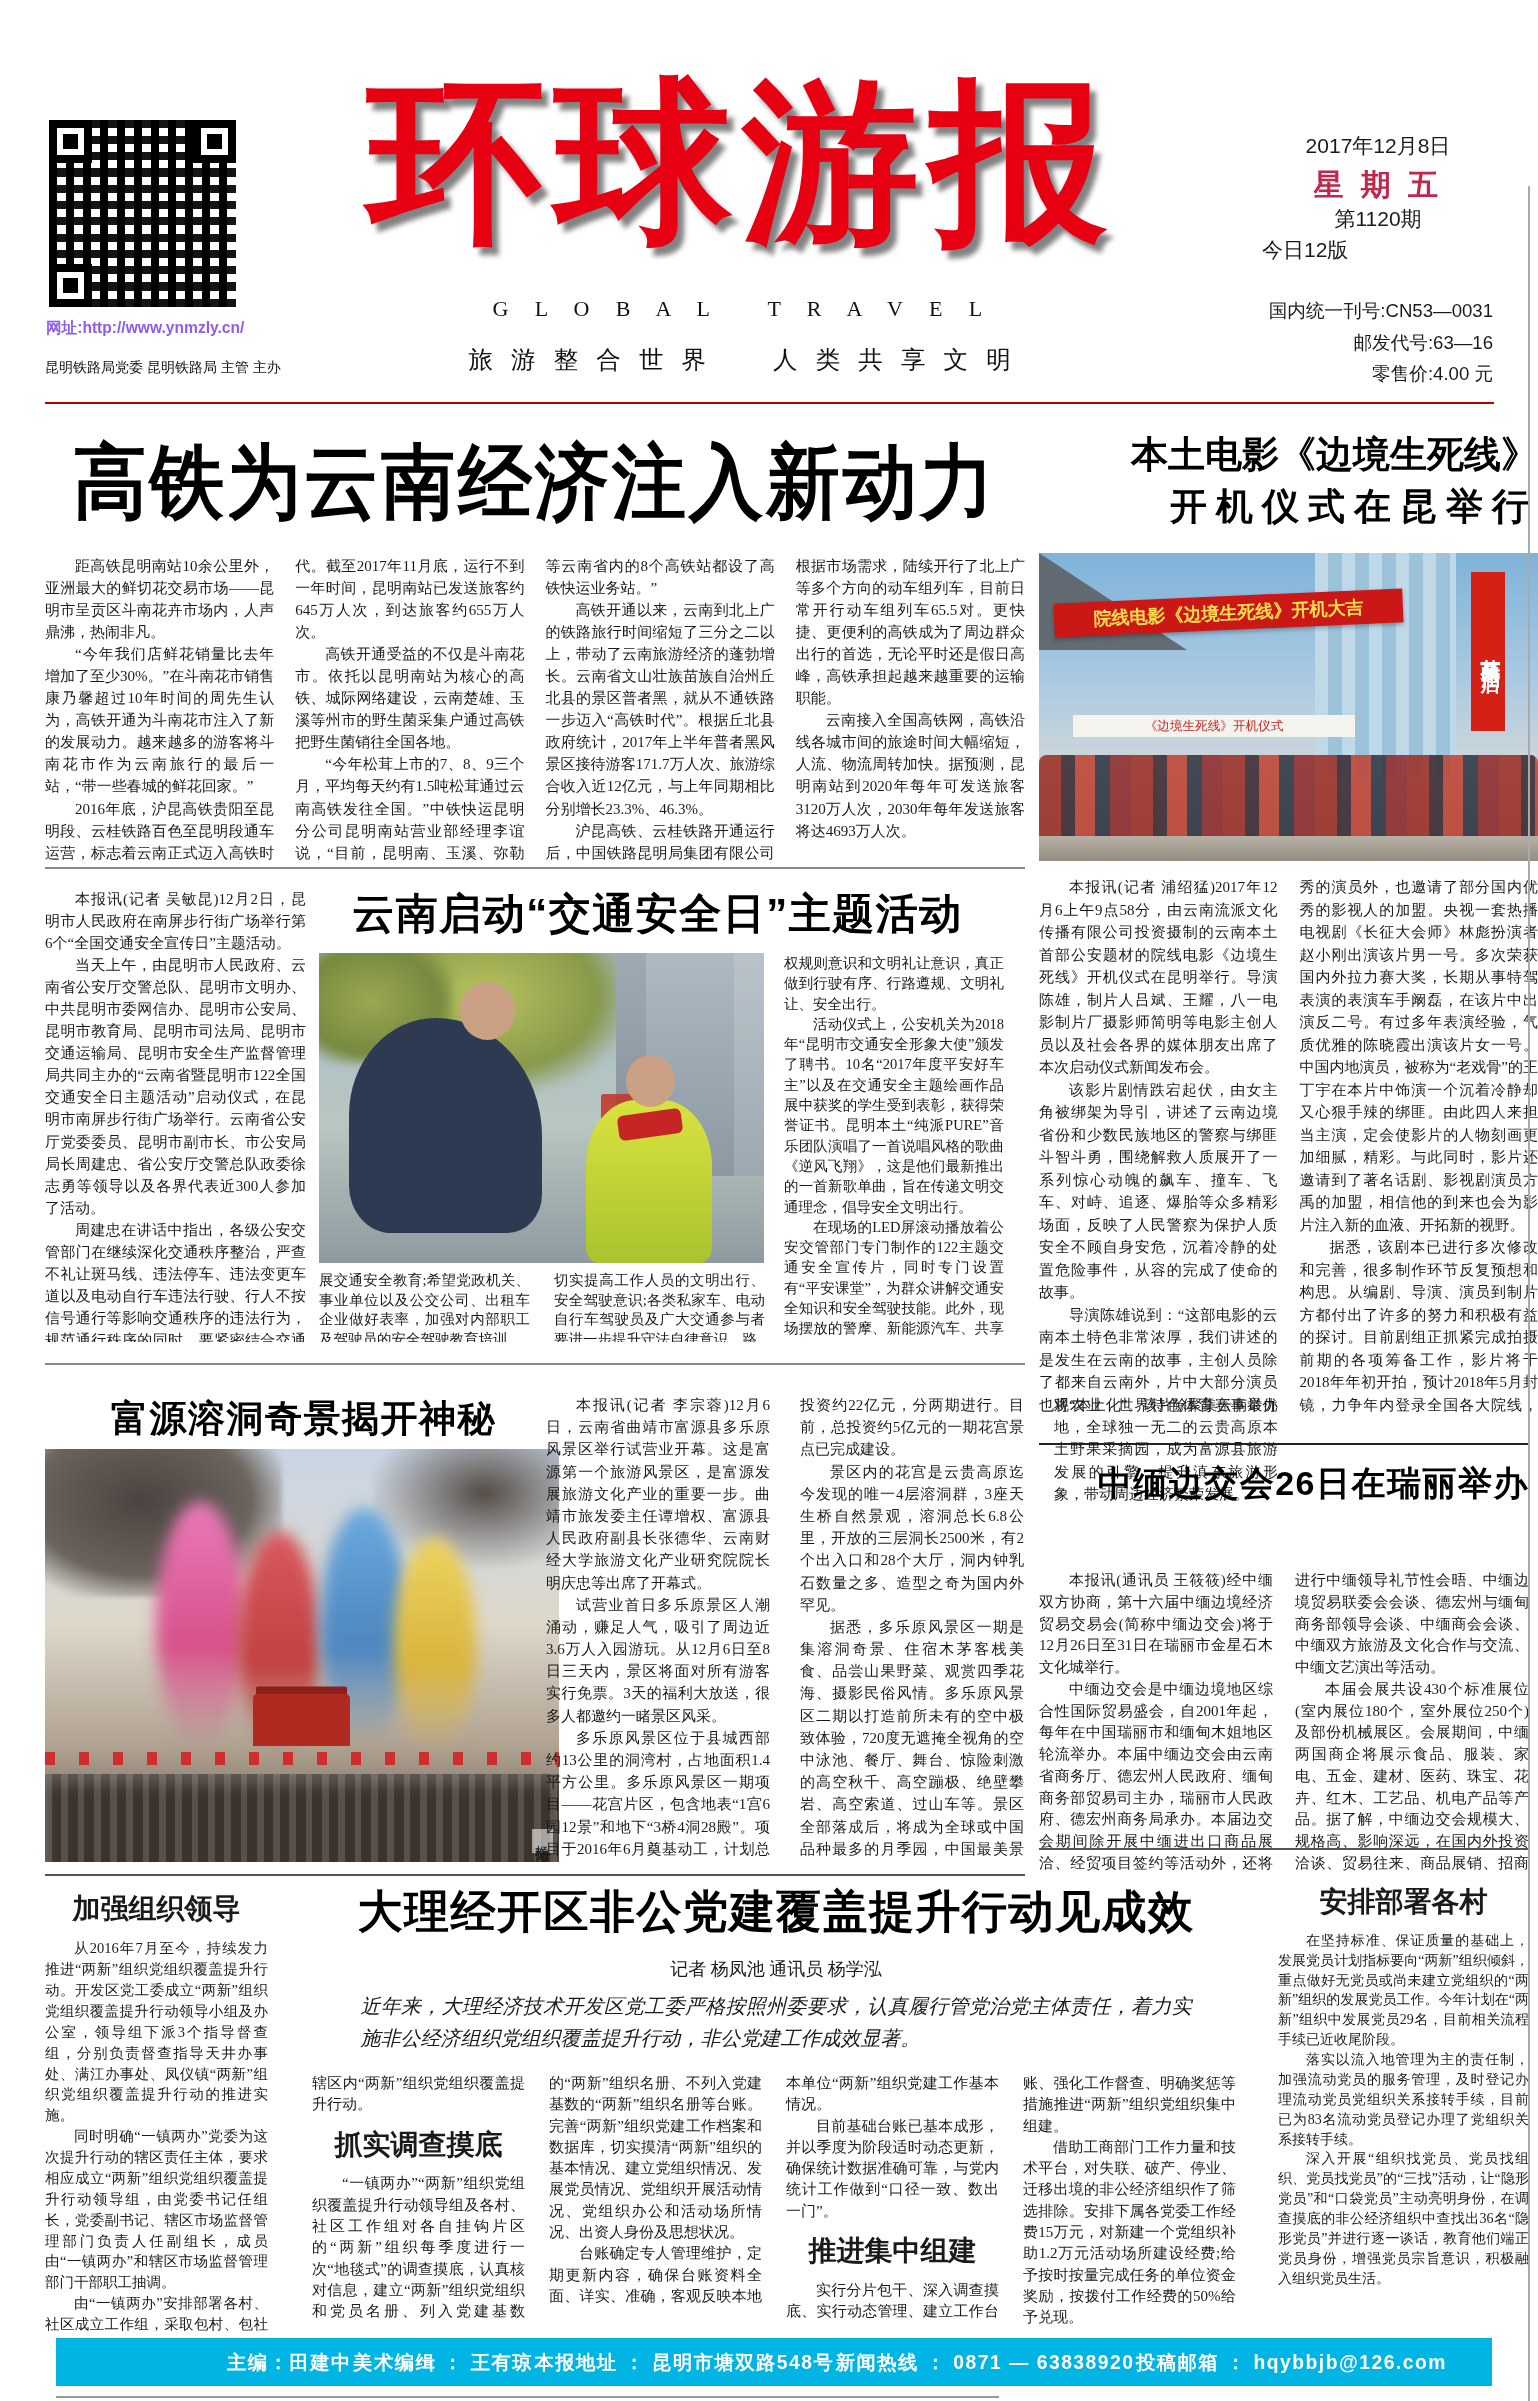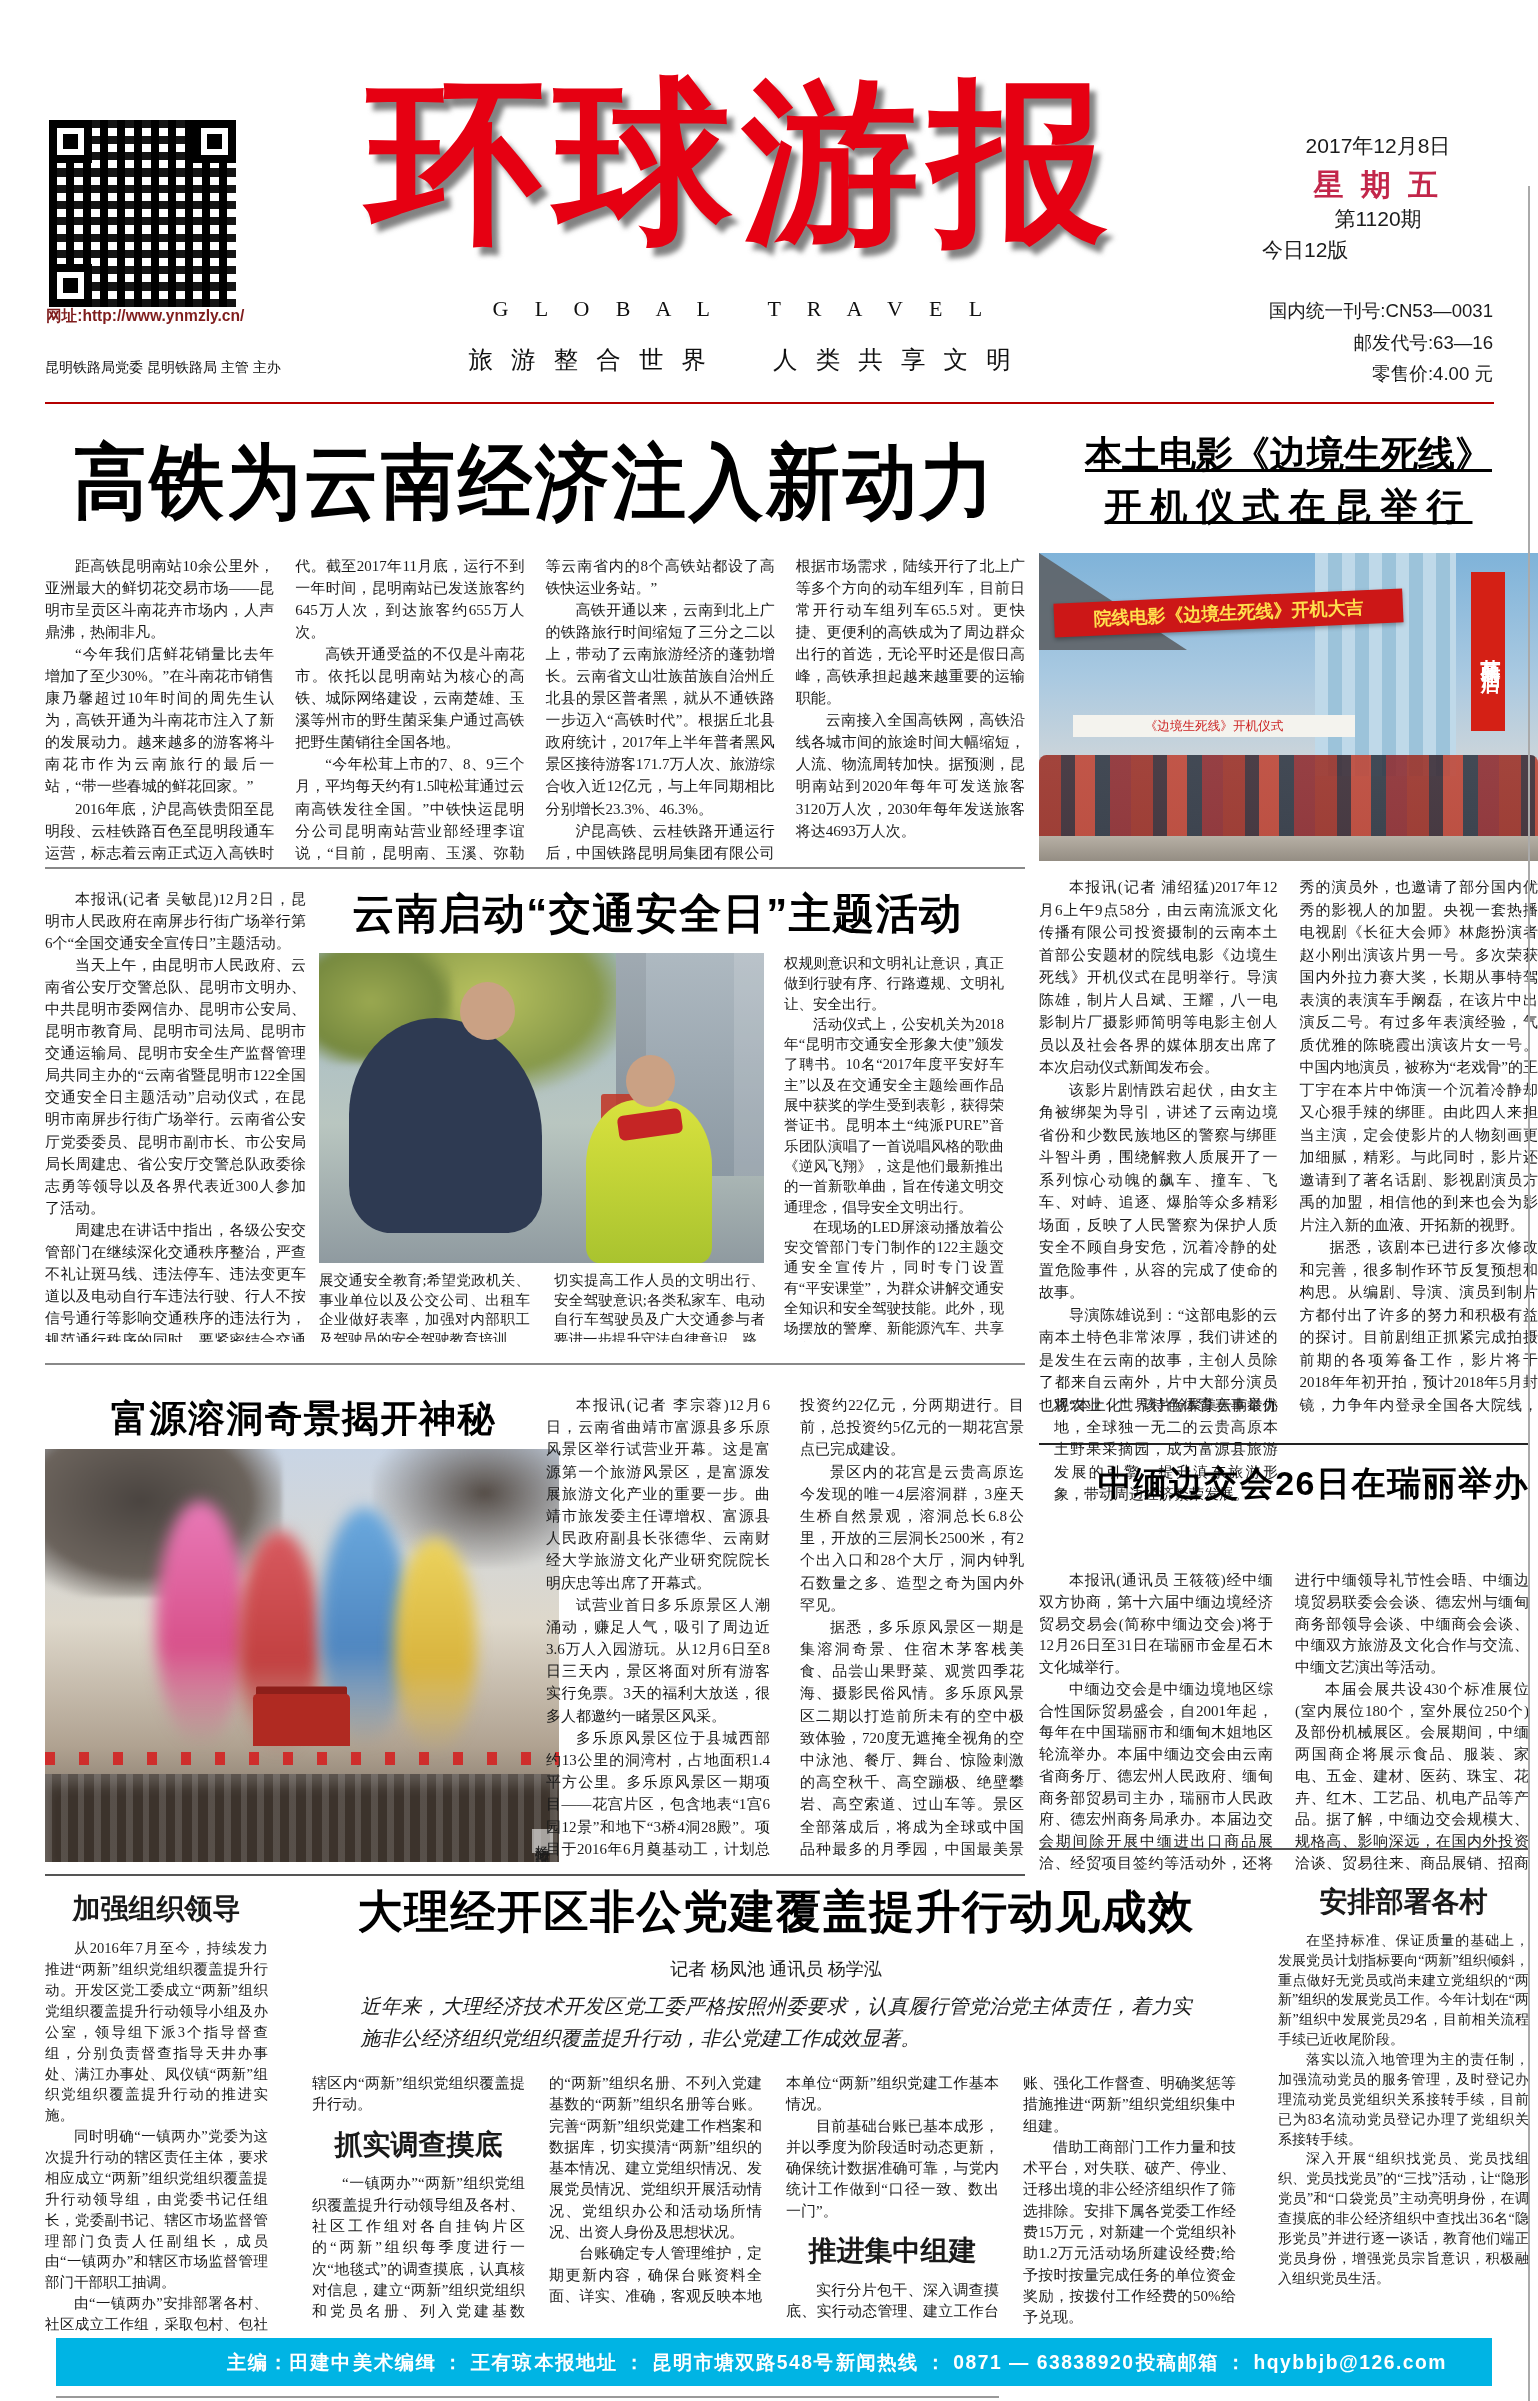--- a/index.html
+++ b/index.html
@@ -29,21 +29,21 @@
 
   <div class="abs" style="left:0;top:0;width:1538px;height:405px;">
     <div class="abs" style="left:49px;top:120px;width:187px;height:187px;
                 background:
                  repeating-linear-gradient(0deg,rgba(0,0,0,.92) 0 8.2px,transparent 8.2px 16.3px),
                  repeating-linear-gradient(90deg,#000 0 8.2px,#fff 8.2px 17px);">
       <span class="fin" style="left:0;top:0;"></span>
       <span class="fin" style="right:0;top:0;"></span>
       <span class="fin" style="left:0;bottom:0;"></span>
     </div>
-    <div class="abs" style="left:46px;top:306px;font:bold 15.6px 'Liberation Sans',sans-serif;color:#7f1d1d;">网址:http://www.ynmzly.cn/</div>
+    <div class="abs" style="left:46px;top:318px;font:bold 15.6px 'Liberation Sans',sans-serif;color:#8b5cf6;">网址:http://www.ynmzly.cn/</div>
     <div class="abs" style="left:45px;top:359px;font:14px 'Liberation Sans',sans-serif;color:#111;">昆明铁路局党委 昆明铁路局 主管 主办</div>
 
     <div class="abs" style="left:312px;top:71px;width:861px;text-align:center;
                 font-family:'Liberation Serif',serif;font-weight:bold;font-size:177px;line-height:1.05;
                 color:#e60012;letter-spacing:10.4px;text-shadow:6.7px 8.2px 5.2px rgba(90,90,90,.75);">环球游报</div>
     <div class="abs" style="left:312px;top:294px;width:861px;text-align:center;
                 font:22px 'Liberation Serif',serif;letter-spacing:10.4px;color:#111;">G L O B A L　 T R A V E L</div>
     <div class="abs" style="left:312px;top:343px;width:861px;text-align:center;
                 font:24.5px 'Liberation Serif',serif;letter-spacing:6px;color:#111;">旅 游 整 合 世 界　　人 类 共 享 文 明</div>
 
@@ -67,21 +67,21 @@
         <p>高铁开通受益的不仅是斗南花市。依托以昆明南站为核心的高铁、城际网络建设，云南楚雄、玉溪等州市的野生菌采集户通过高铁把野生菌销往全国各地。</p>
         <p>“今年松茸上市的7、8、9三个月，平均每天约有1.5吨松茸通过云南高铁发往全国。”中铁快运昆明分公司昆明南站营业部经理李谊说，“目前，昆明南、玉溪、弥勒等云南省内的8个高铁站都设了高铁快运业务站。”</p>
         <p>高铁开通以来，云南到北上广的铁路旅行时间缩短了三分之二以上，带动了云南旅游经济的蓬勃增长。云南省文山壮族苗族自治州丘北县的景区普者黑，就从不通铁路一步迈入“高铁时代”。根据丘北县政府统计，2017年上半年普者黑风景区接待游客171.7万人次、旅游综合收入近12亿元，与上年同期相比分别增长23.3%、46.3%。</p>
         <p>沪昆高铁、云桂铁路开通运行后，中国铁路昆明局集团有限公司根据市场需求，陆续开行了北上广等多个方向的动车组列车，目前日常开行动车组列车65.5对。更快捷、更便利的高铁成为了周边群众出行的首选，无论平时还是假日高峰，高铁承担起越来越重要的运输职能。</p>
         <p>云南接入全国高铁网，高铁沿线各城市间的旅途时间大幅缩短，人流、物流周转加快。据预测，昆明南站到2020年每年可发送旅客3120万人次，2030年每年发送旅客将达4693万人次。</p>
         <p>目前，云南正致力于构建连接南亚东南亚的立体交通综合运输体系，未来将从全国交通网络“末梢”转变为中国连接南亚东南亚的“枢纽门户”。届时，高铁对地方经济社会发展的推动和促进作用将更加凸显。　(新华社)</p>
       </div>
   </div>
   <div class="rule" style="left:45px;top:867px;width:980px;height:1.5px;background:#888;"></div>
 
-  <div class="abs hl" style="left:1039px;top:429px;width:499px;text-align:center;font-size:37px;line-height:1.4;text-decoration:underline;">
+  <div class="abs hl" style="left:1039px;top:429px;width:499px;text-align:right;font-size:37px;line-height:1.4;">
     <div>本土电影《边境生死线》</div>
     <div style="letter-spacing:9px;">开机仪式在昆举行</div>
   </div>
 
   <div class="photo" style="left:1039px;top:553px;width:499px;height:308px;
               background:linear-gradient(180deg,#7fb3d9 0%,#a9c9e1 40%,#cdd5da 68%,#9aa0a4 100%);">
     <div class="abs" style="left:0;top:0;width:148px;height:97px;background:#5d6266;
                 clip-path:polygon(0 0,100% 100%,0 100%);opacity:.9;"></div>
     <div class="abs" style="right:82px;top:0;width:141px;height:223px;
                 background:repeating-linear-gradient(90deg,#bfd9e9 0 13.4px,#9cc3da 13.4px 27px);"></div>

